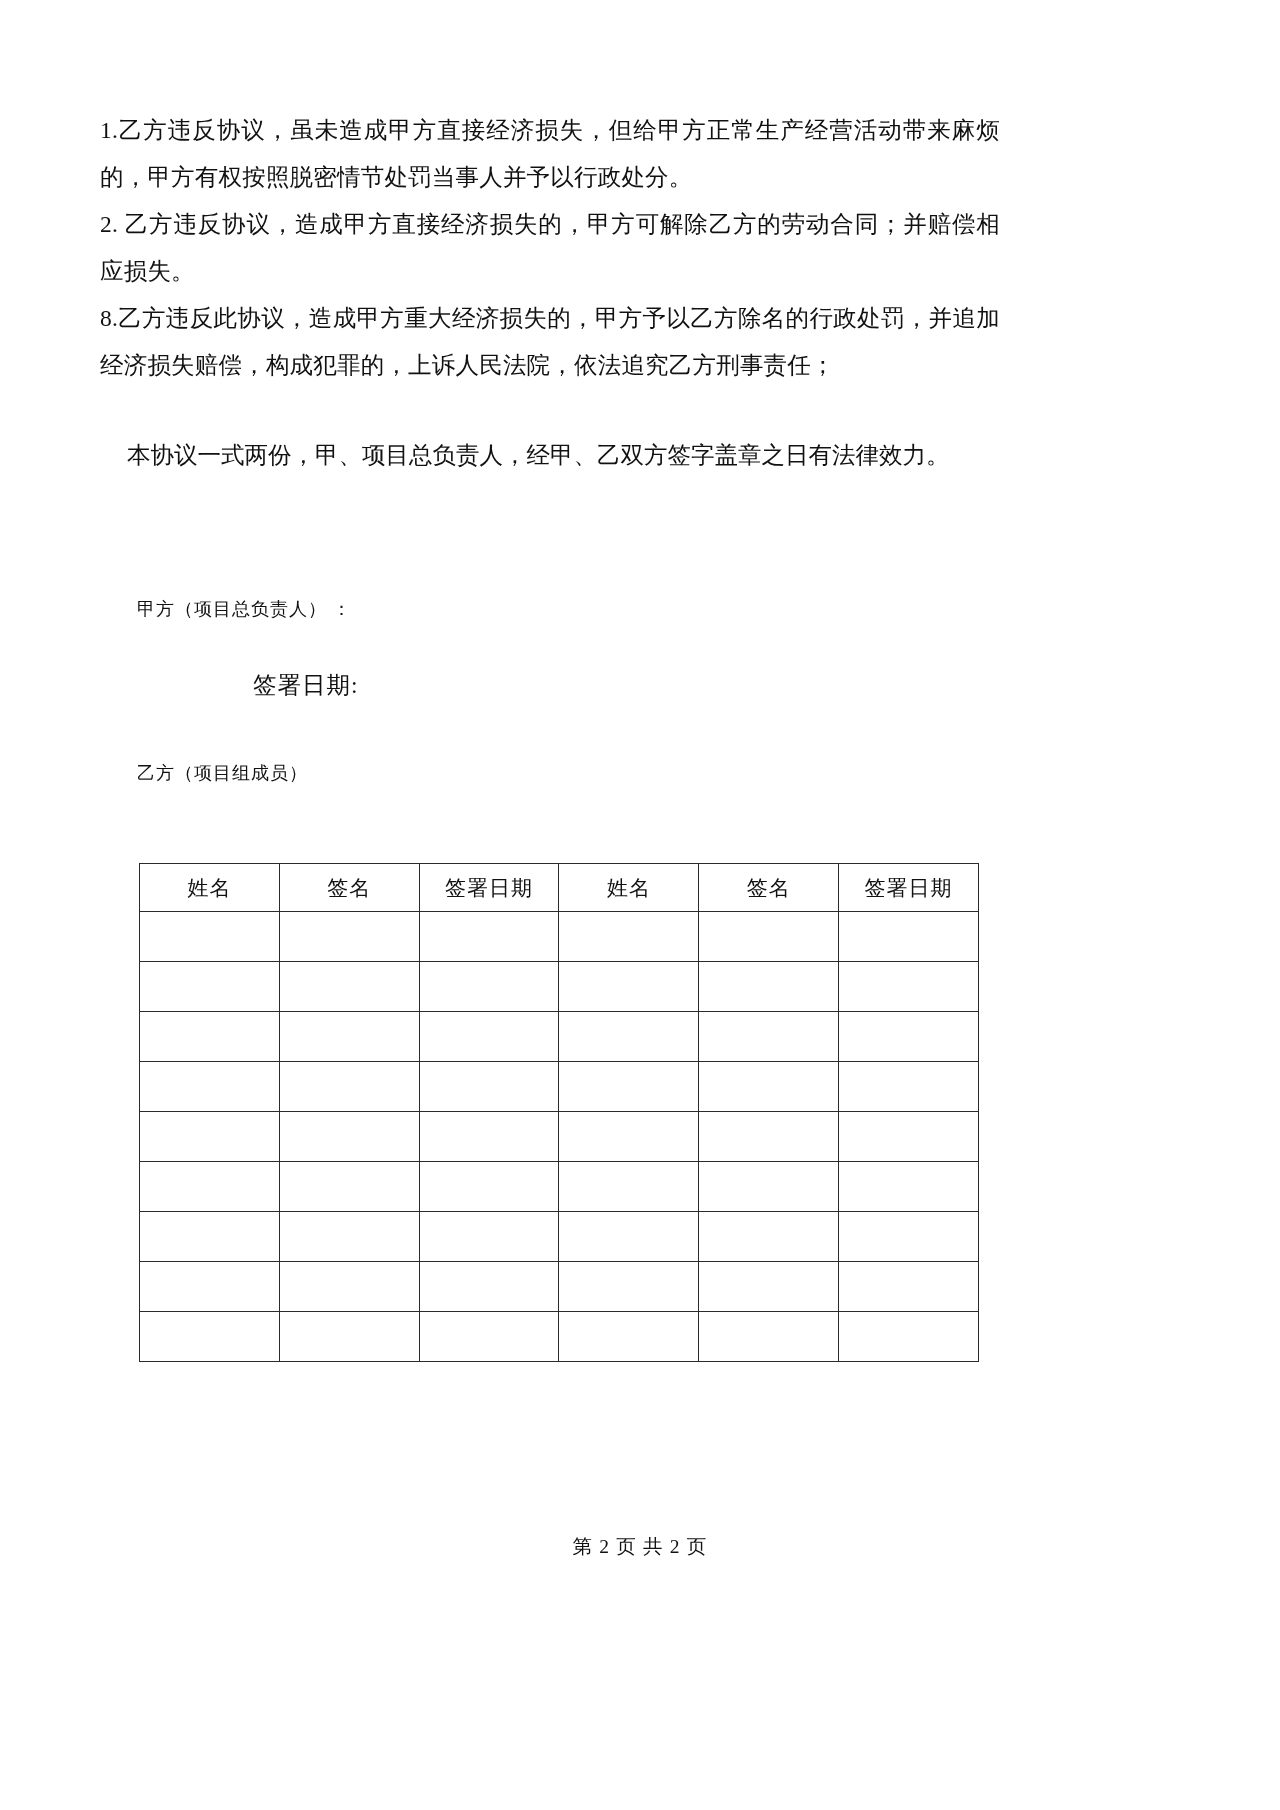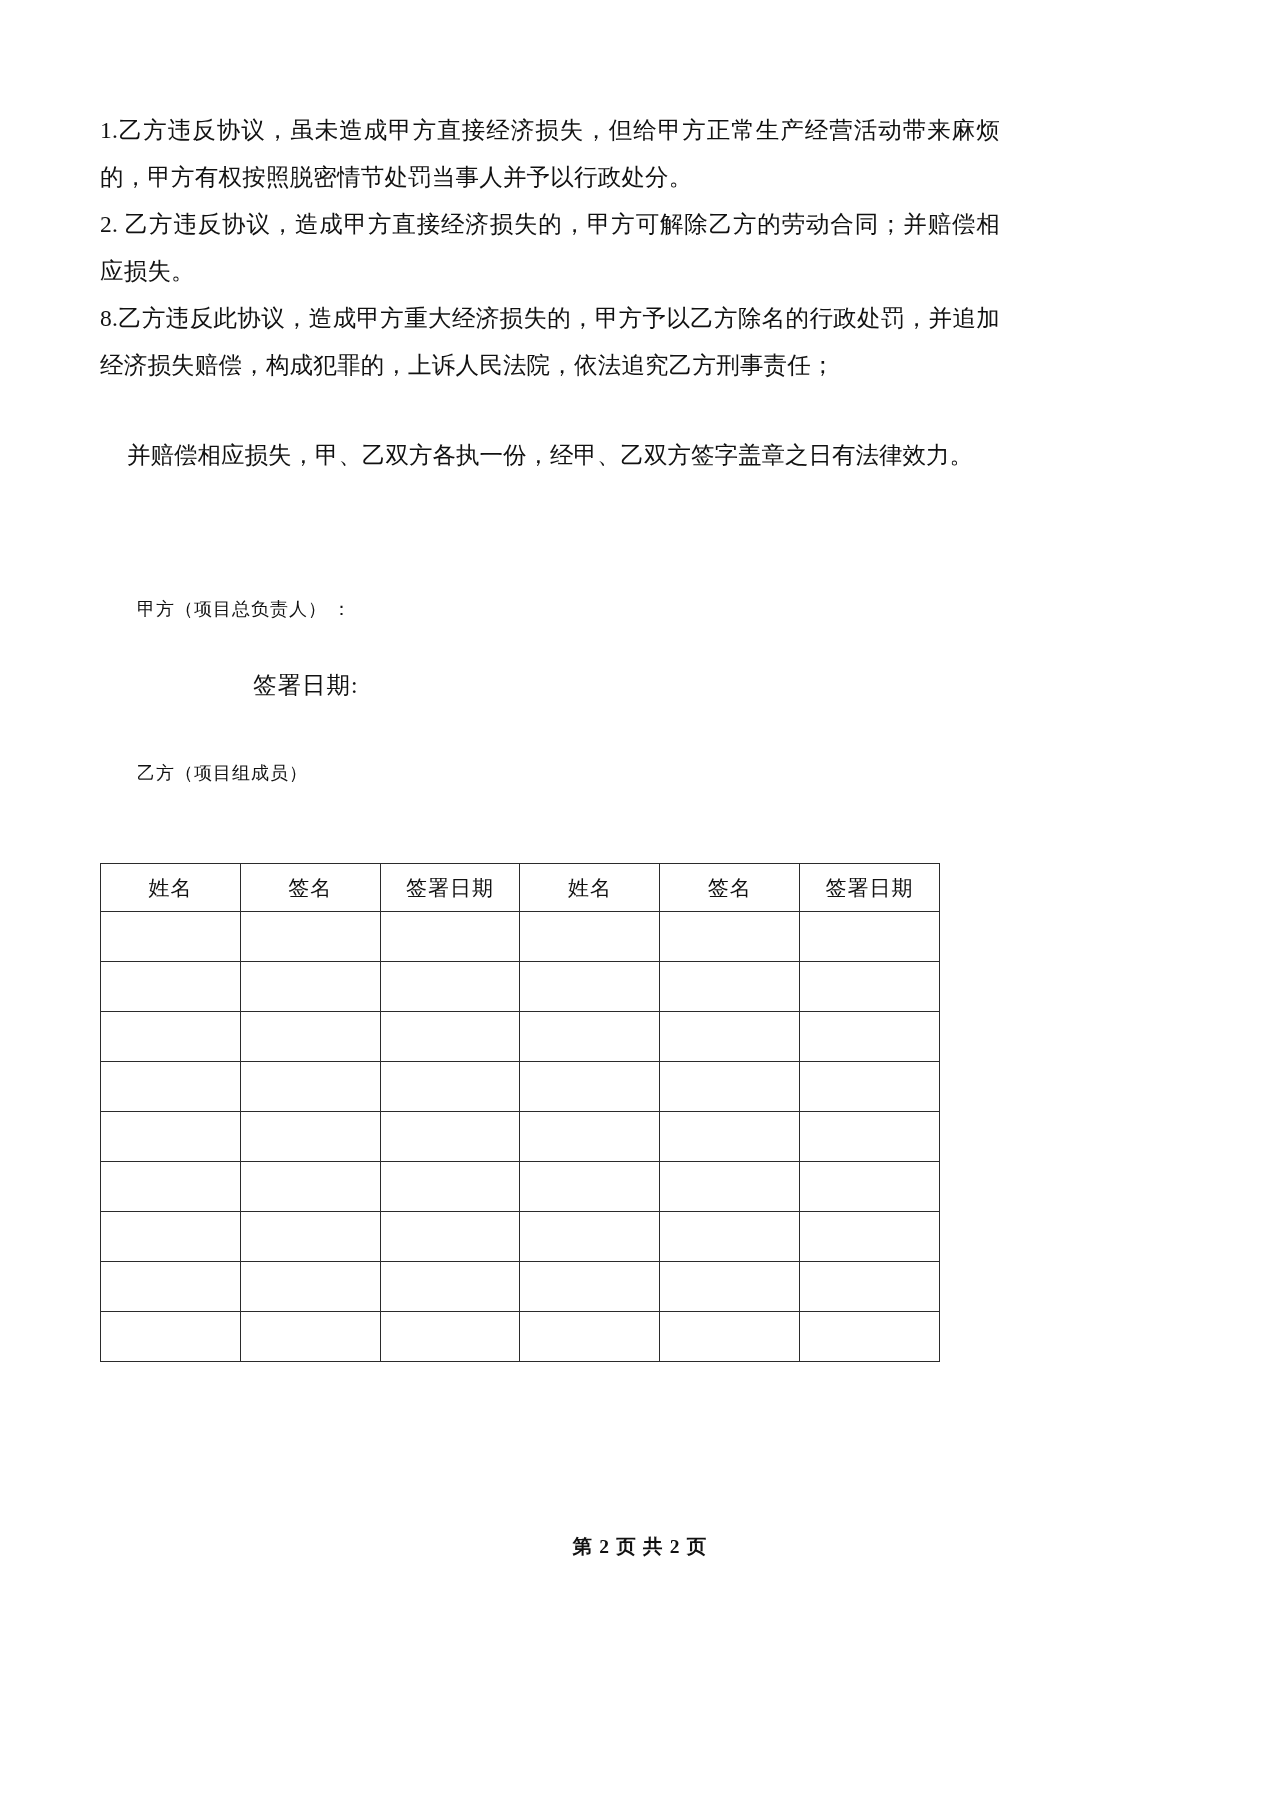--- a/index.html
+++ b/index.html
@@ -74,20 +74,21 @@
   }
   .gap-sig-top { height: 112px; }
   .gap-sig-mid { height: 28px; }
   .gap-sig-mid2 { height: 40px; }
   .gap-before-table { height: 70px; }
 
   
   table.sign-table {
     border-collapse: collapse;
     width: 840px;
+    margin-left: 39px;
     table-layout: fixed;
     padding-left: 44px;
   }
   table.sign-table td,
   table.sign-table th {
     border: 1.4px solid #2b2b2b;
     height: 49px;
     padding: 0;
     text-align: center;
     vertical-align: middle;
@@ -101,38 +102,37 @@
   
   .footer {
     position: absolute;
     left: 0;
     top: 1533px;
     width: 1280px;
     text-align: center;
     font-size: 19.5px;
     letter-spacing: 1.2px;
     color: #111;
-    font-weight: bold;
   }
 </style>
 </head>
 <body>
 
 <div class="page">
   <div class="content">
 
     <div class="block-gap-1"></div>
 
     <p class="para para-list">1.乙方违反协议，虽未造成甲方直接经济损失，但给甲方正常生产经营活动带来麻烦的，甲方有权按照脱密情节处罚当事人并予以行政处分。</p>
     <p class="para para-list">2. 乙方违反协议，造成甲方直接经济损失的，甲方可解除乙方的劳动合同；并赔偿相应损失。</p>
     <p class="para para-list">8.乙方违反此协议，造成甲方重大经济损失的，甲方予以乙方除名的行政处罚，并追加经济损失赔偿，构成犯罪的，上诉人民法院，依法追究乙方刑事责任；</p>
 
     <div style="height:44px"></div>
 
-    <p class="section-body">并赔偿相应损失，甲、乙双方各执一份，经甲、乙双方签字盖章之日有法律效力。</p>
+    <p class="section-body">本协议一式两份，甲、项目总负责人，经甲、乙双方签字盖章之日有法律效力。</p>
 
     <div class="gap-sig-top"></div>
 
     <p class="sig-party">甲方（项目总负责人） ：</p>
     <div class="gap-sig-mid"></div>
     <p class="sig-date">签署日期:</p>
     <div class="gap-sig-mid2"></div>
     <p class="sig-party">乙方（项目组成员）</p>
 
     <div class="gap-before-table"></div>

